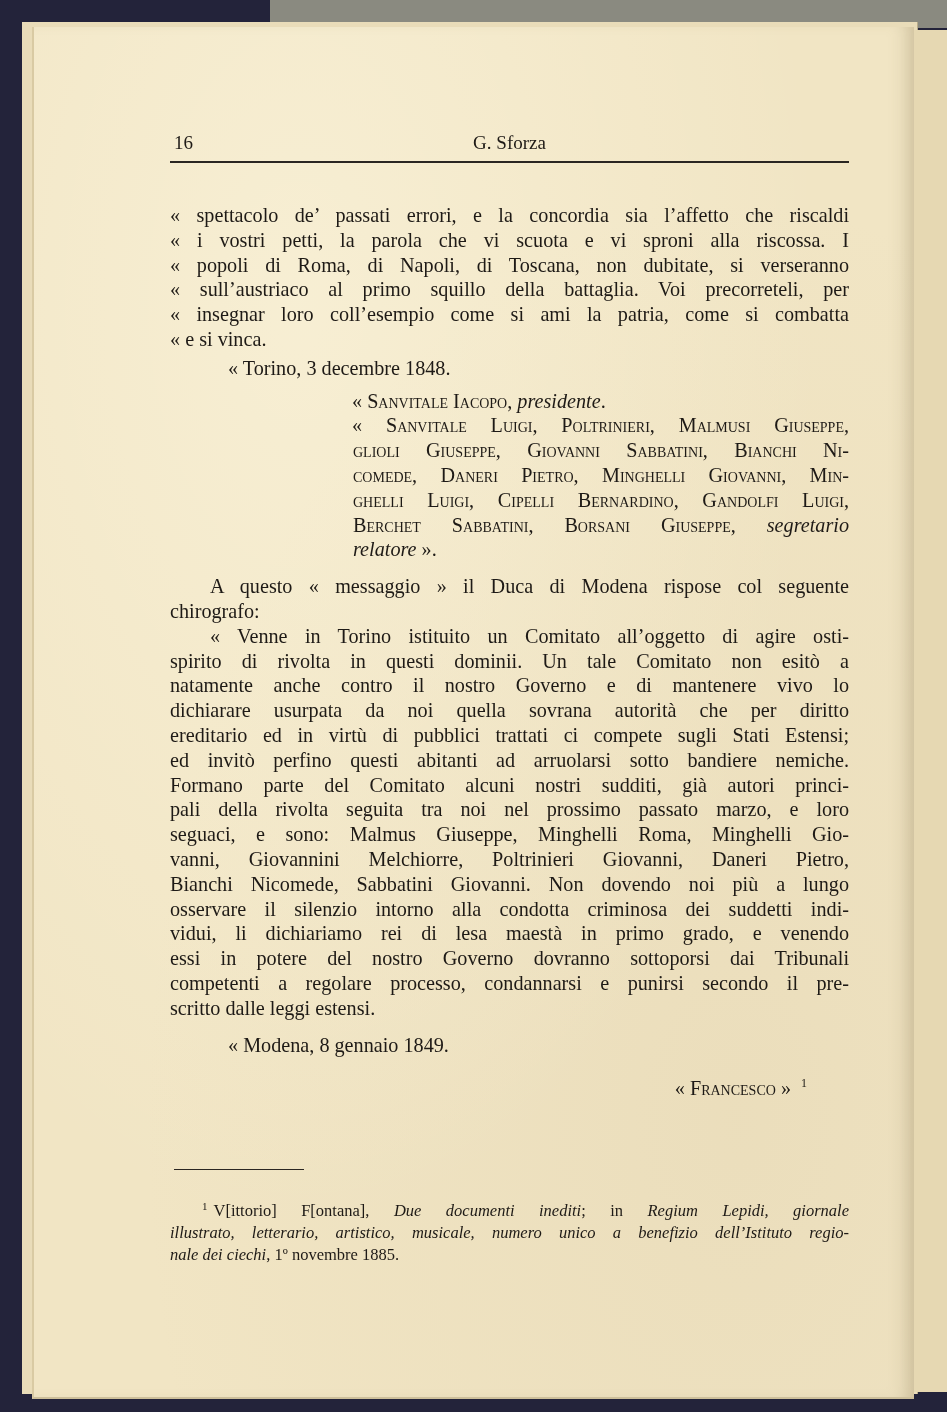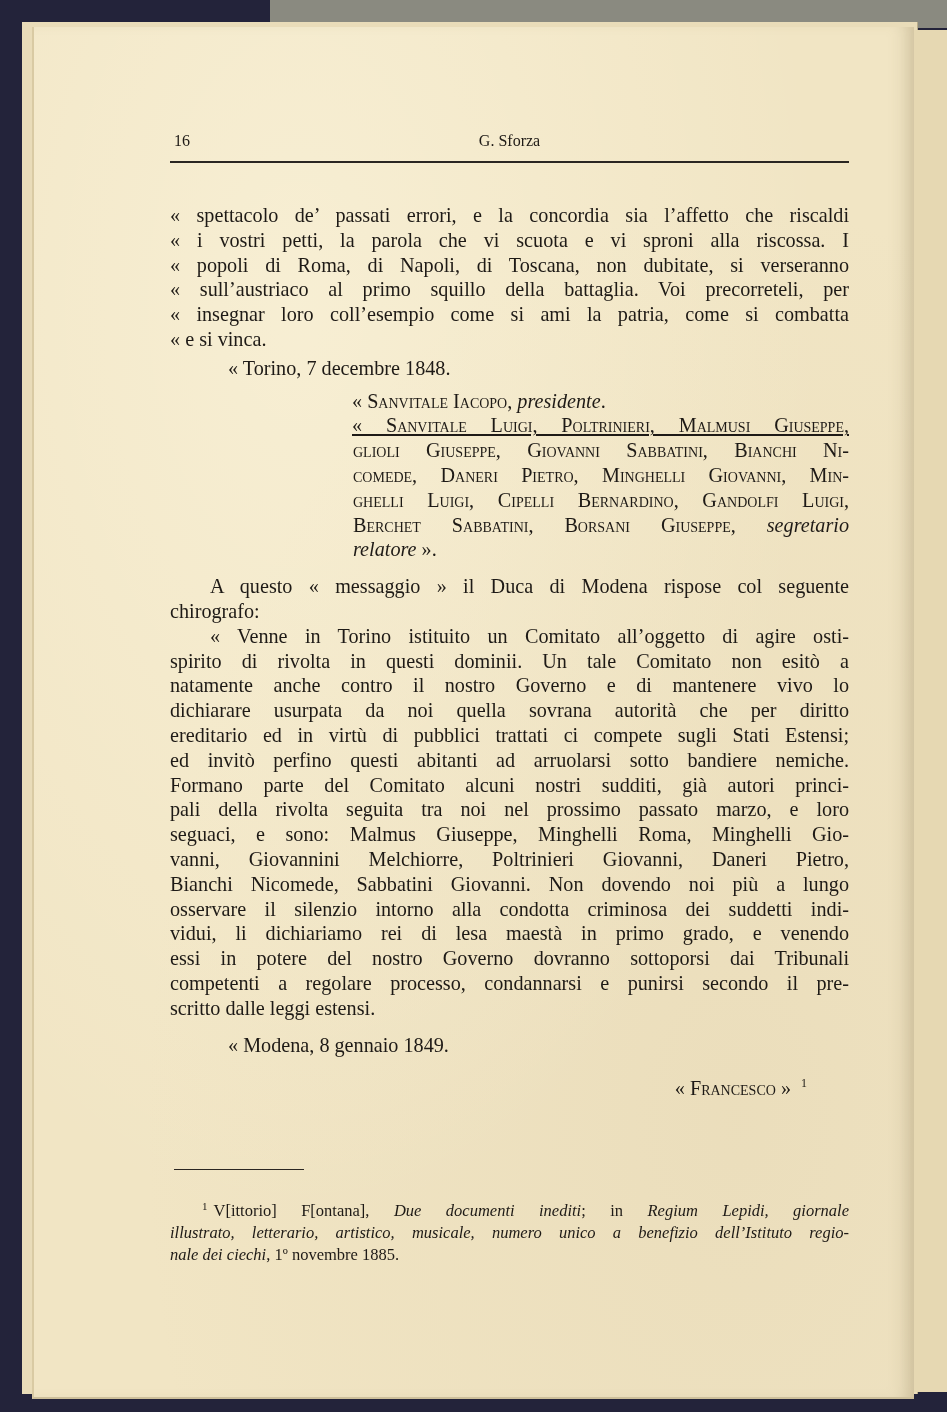--- a/index.html
+++ b/index.html
@@ -30,21 +30,21 @@
     .next-page {
       position:absolute; left:912px; top:30px; width:35px; height:1362px;
       background:#e6d8b2; border-left:1px solid #a89a76;
     }
     .content {
       position:absolute; left:136px; top:0; width:679px;
       color:#1e1a16;
     }
     .running-head {
       position:absolute; top:105px; left:0; width:679px; height:30px;
-      font-size:16px;
+      font-size:19px;
     }
     .page-number { position:absolute; left:4px; top:0; }
     .author { position:absolute; left:0; right:0; text-align:center; }
     .head-rule {
       position:absolute; top:134px; left:0; width:679px; height:0;
       border-top:2px solid #2a2622;
     }
     .body-text {
       position:absolute; top:176px; left:0; width:679px;
       font-size:20.2px; line-height:24.8px;
@@ -88,26 +88,26 @@
     <div class="head-rule"></div>
 
     <div class="body-text">
       <div>
         <span class="line">« spettacolo de’ passati errori, e la concordia sia l’affetto che riscaldi</span>
         <span class="line">« i vostri petti, la parola che vi scuota e vi sproni alla riscossa. I</span>
         <span class="line">« popoli di Roma, di Napoli, di Toscana, non dubitate, si verseranno</span>
         <span class="line">« sull’austriaco al primo squillo della battaglia. Voi precorreteli, per</span>
         <span class="line">« insegnar loro coll’esempio come si ami la patria, come si combatta</span>
         <span class="line last">« e si vinca.</span>
-        <span class="line last date-line" style="margin-top:4px;">« Torino, 7 decembre 1848.</span>
+        <span class="line last date-line" style="margin-top:4px;">« Torino, 3 decembre 1848.</span>
       </div>
 
       <div style="margin-top:8px;">
         <span class="line last sig-block"><span>« </span><span class="sc">Sanvitale Iacopo</span>, <span class="it">presidente</span>.</span>
-        <span class="line sig-block" style="font-variant:small-caps;text-decoration:underline;">« Sanvitale Luigi, Poltrinieri, Malmusi Giuseppe,</span>
+        <span class="line sig-block" style="font-variant:small-caps;">« Sanvitale Luigi, Poltrinieri, Malmusi Giuseppe,</span>
         <span class="line sig-cont" style="font-variant:small-caps;">glioli Giuseppe, Giovanni Sabbatini, Bianchi Ni-</span>
         <span class="line sig-cont" style="font-variant:small-caps;">comede, Daneri Pietro, Minghelli Giovanni, Min-</span>
         <span class="line sig-cont" style="font-variant:small-caps;">ghelli Luigi, Cipelli Bernardino, Gandolfi Luigi,</span>
         <span class="line sig-cont"><span class="sc">Berchet Sabbatini, Borsani Giuseppe,</span> <span class="it">segretario</span></span>
         <span class="line last sig-cont"><span class="it">relatore</span><span> ».</span></span>
       </div>
 
       <div style="margin-top:12px;">
         <span class="line indent">A questo « messaggio » il Duca di Modena rispose col seguente</span>
         <span class="line last">chirografo:</span>

